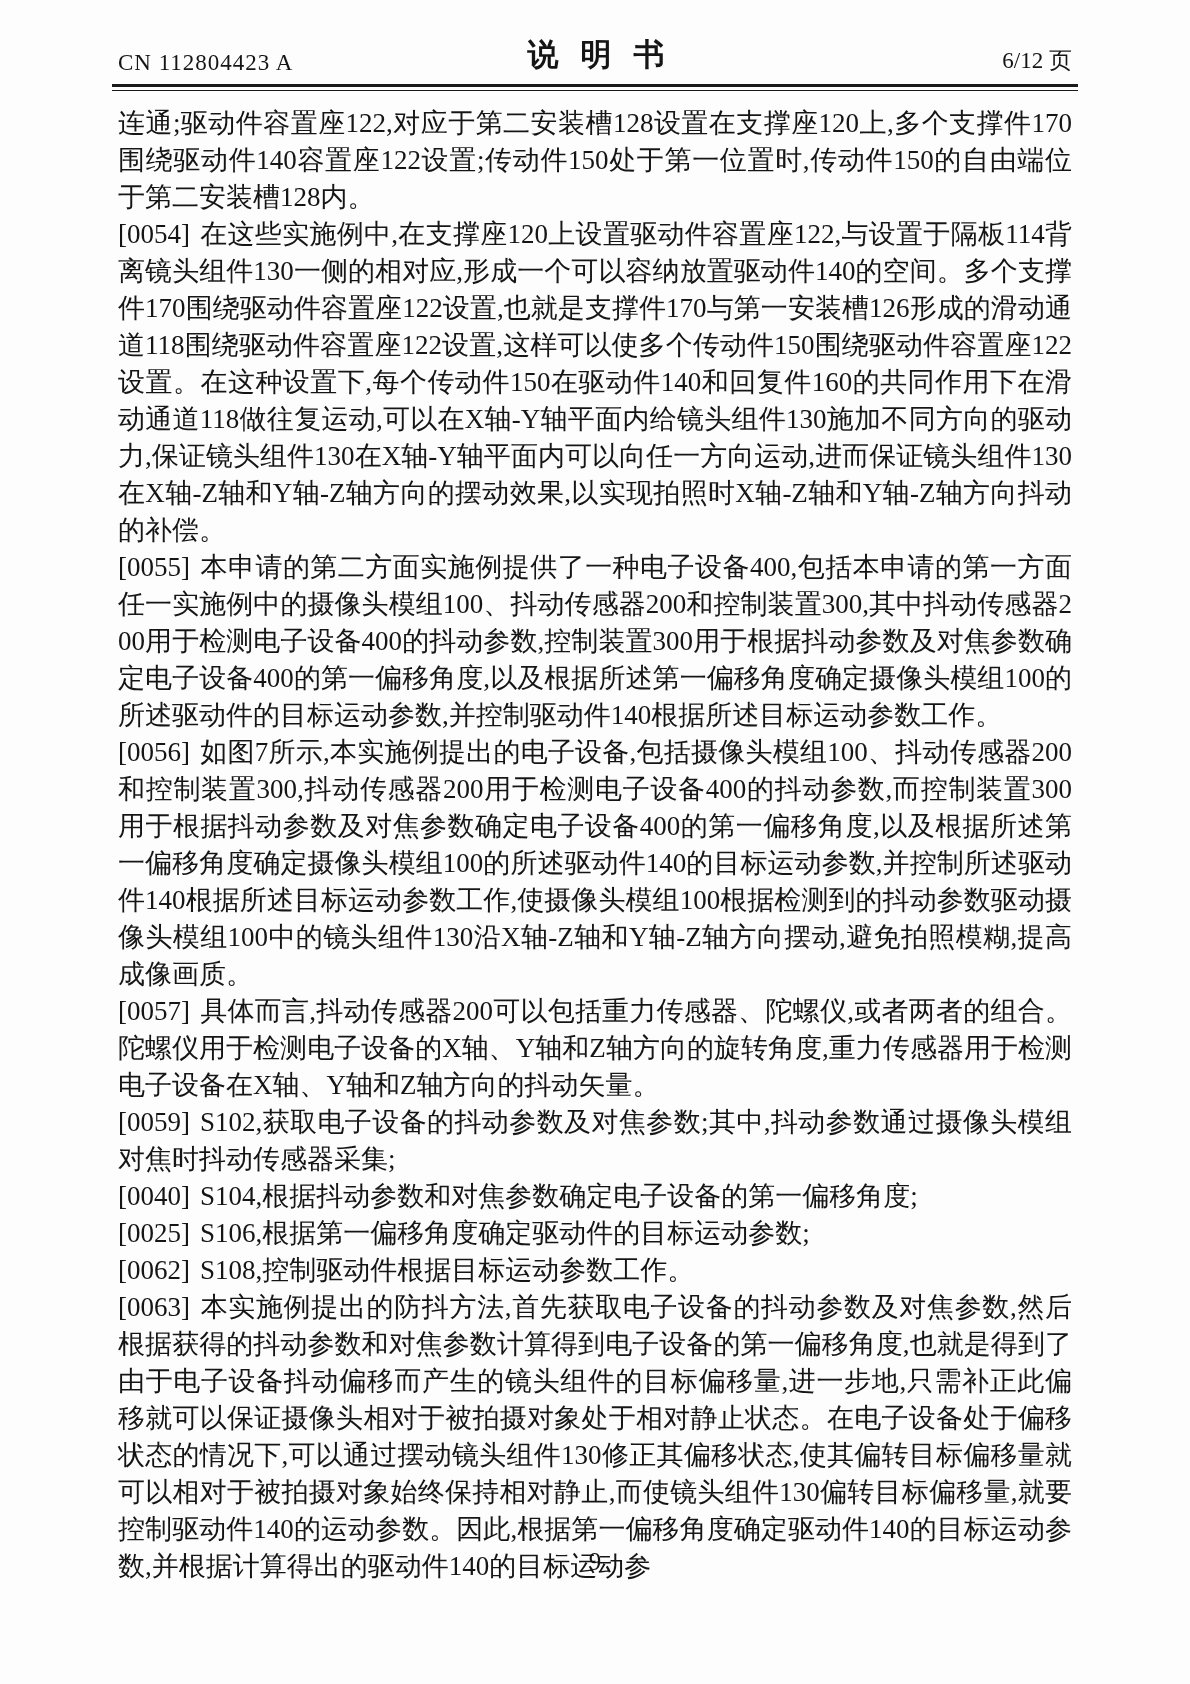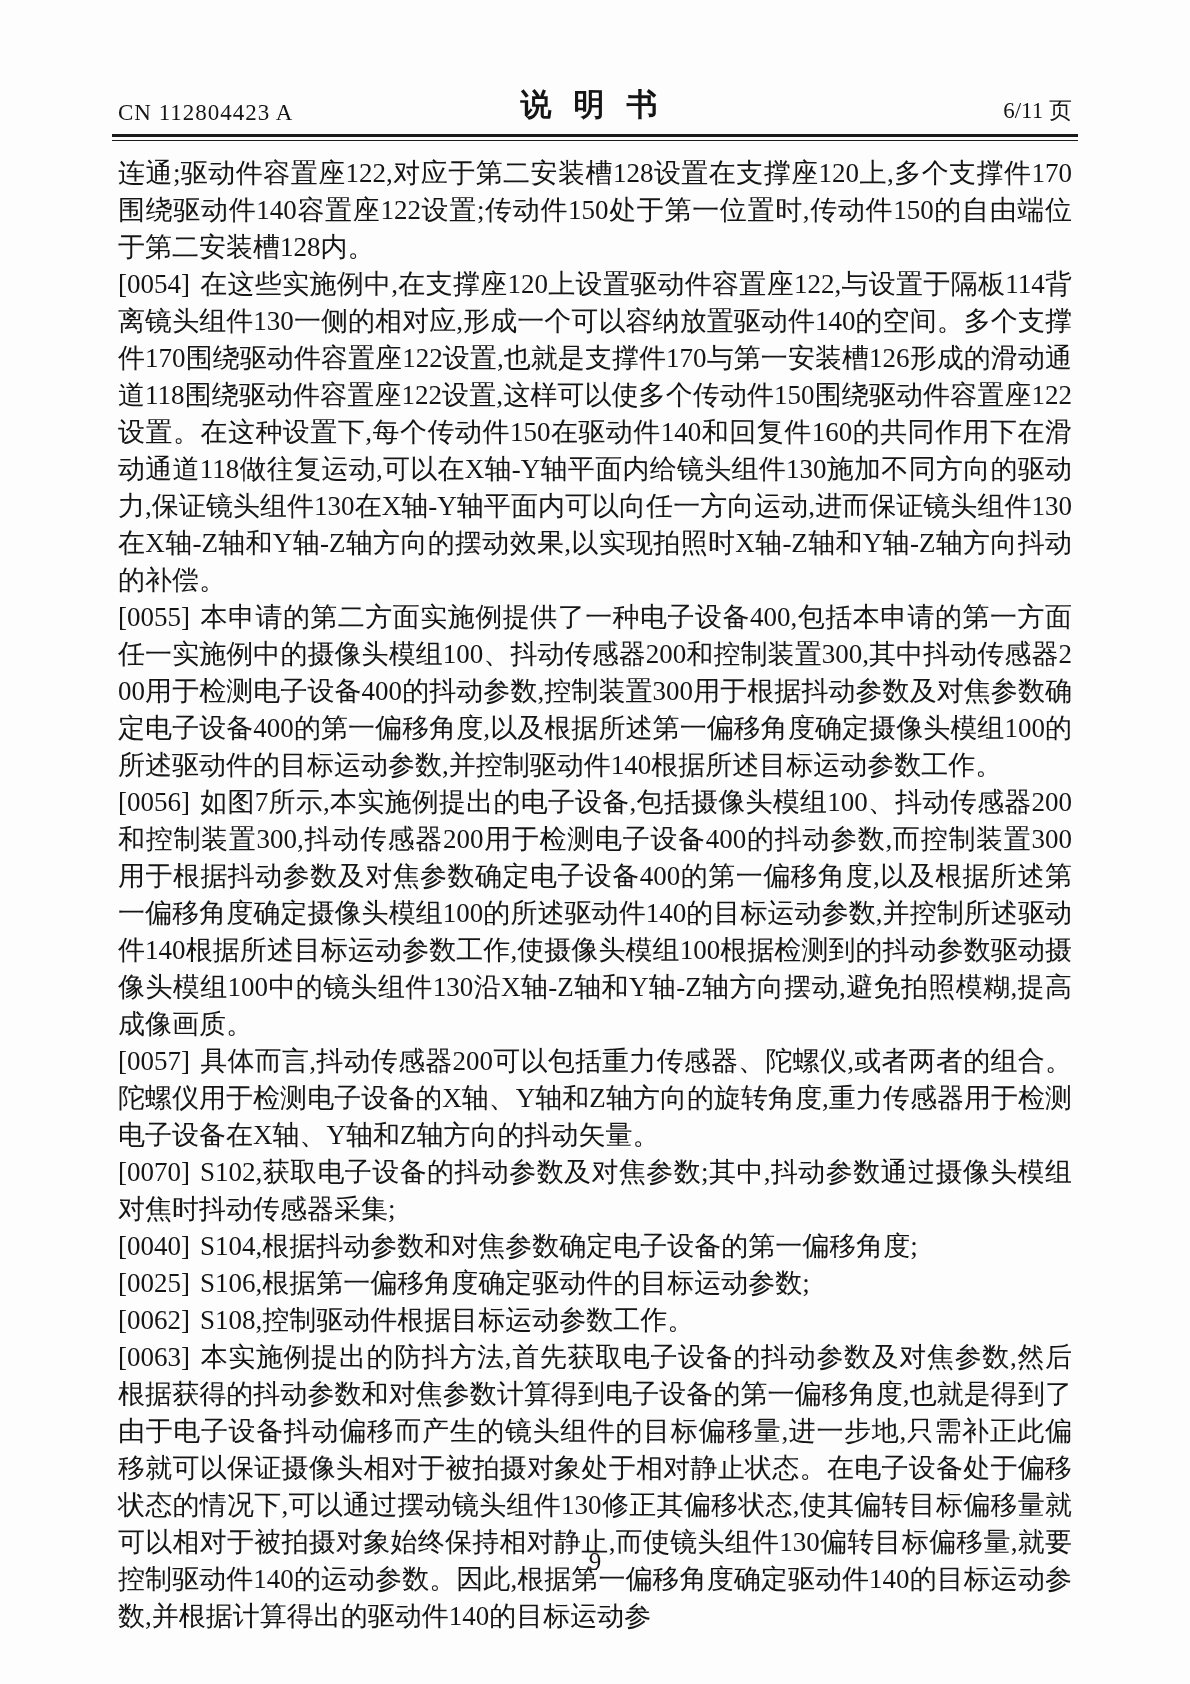--- a/index.html
+++ b/index.html
@@ -14,40 +14,40 @@
     margin: 0 auto;
     background: #fdfdfd;
     color: #151515;
     font-family: "Liberation Serif", "DejaVu Serif", serif;
     overflow: hidden;
     box-sizing: border-box;
   }
   .header {
     position: relative;
     margin: 0 118px;
-    padding-top: 86px;
+    padding-top: 36px;
     height: 40px;
   }
   .doc-number {
     position: absolute;
     left: 0;
     bottom: 0;
     font-size: 23px;
     letter-spacing: 1px;
     white-space: nowrap;
   }
   .doc-title {
     position: absolute;
     left: 50%;
     bottom: 0;
     transform: translateX(-50%);
     font-size: 31px;
     font-weight: bold;
     letter-spacing: 22px;
-    margin-left: 5px;
+    margin-left: 12px;
     white-space: nowrap;
   }
   .page-indicator {
     position: absolute;
     right: 0;
     bottom: 0;
     font-size: 23px;
     white-space: nowrap;
   }
   .header-rule {
@@ -82,32 +82,32 @@
   }
 </style>
 </head>
 <body>
 
 <div class="page">
 
   <div class="header">
     <span class="doc-number">CN 112804423 A</span>
     <span class="doc-title">说明书</span>
-    <span class="page-indicator">6/11 页</span>
+    <span class="page-indicator">6/12 页</span>
   </div>
 
   <div class="header-rule"></div>
 
   <div class="body-text">
     <p class="para"><span>连通;驱动件容置座122,对应于第二安装槽128设置在支撑座120上,多个支撑件170围绕驱动件140容置座122设置;传动件150处于第一位置时,传动件150的自由端位于第二安装槽128内。</span></p>
     <p class="para"><span class="para-tag">[0054]</span><span>在这些实施例中,在支撑座120上设置驱动件容置座122,与设置于隔板114背离镜头组件130一侧的相对应,形成一个可以容纳放置驱动件140的空间。多个支撑件170围绕驱动件容置座122设置,也就是支撑件170与第一安装槽126形成的滑动通道118围绕驱动件容置座122设置,这样可以使多个传动件150围绕驱动件容置座122设置。在这种设置下,每个传动件150在驱动件140和回复件160的共同作用下在滑动通道118做往复运动,可以在X轴-Y轴平面内给镜头组件130施加不同方向的驱动力,保证镜头组件130在X轴-Y轴平面内可以向任一方向运动,进而保证镜头组件130在X轴-Z轴和Y轴-Z轴方向的摆动效果,以实现拍照时X轴-Z轴和Y轴-Z轴方向抖动的补偿。</span></p>
     <p class="para"><span class="para-tag">[0055]</span><span>本申请的第二方面实施例提供了一种电子设备400,包括本申请的第一方面任一实施例中的摄像头模组100、抖动传感器200和控制装置300,其中抖动传感器200用于检测电子设备400的抖动参数,控制装置300用于根据抖动参数及对焦参数确定电子设备400的第一偏移角度,以及根据所述第一偏移角度确定摄像头模组100的所述驱动件的目标运动参数,并控制驱动件140根据所述目标运动参数工作。</span></p>
     <p class="para"><span class="para-tag">[0056]</span><span>如图7所示,本实施例提出的电子设备,包括摄像头模组100、抖动传感器200和控制装置300,抖动传感器200用于检测电子设备400的抖动参数,而控制装置300用于根据抖动参数及对焦参数确定电子设备400的第一偏移角度,以及根据所述第一偏移角度确定摄像头模组100的所述驱动件140的目标运动参数,并控制所述驱动件140根据所述目标运动参数工作,使摄像头模组100根据检测到的抖动参数驱动摄像头模组100中的镜头组件130沿X轴-Z轴和Y轴-Z轴方向摆动,避免拍照模糊,提高成像画质。</span></p>
     <p class="para"><span class="para-tag">[0057]</span><span>具体而言,抖动传感器200可以包括重力传感器、陀螺仪,或者两者的组合。陀螺仪用于检测电子设备的X轴、Y轴和Z轴方向的旋转角度,重力传感器用于检测电子设备在X轴、Y轴和Z轴方向的抖动矢量。</span></p>
-    <p class="para"><span class="para-tag">[0070]</span><span>S102,获取电子设备的抖动参数及对焦参数;其中,抖动参数通过摄像头模组对焦时抖动传感器采集;</span></p>
+    <p class="para"><span class="para-tag">[0059]</span><span>S102,获取电子设备的抖动参数及对焦参数;其中,抖动参数通过摄像头模组对焦时抖动传感器采集;</span></p>
     <p class="para"><span class="para-tag">[0040]</span><span>S104,根据抖动参数和对焦参数确定电子设备的第一偏移角度;</span></p>
     <p class="para"><span class="para-tag">[0025]</span><span>S106,根据第一偏移角度确定驱动件的目标运动参数;</span></p>
     <p class="para"><span class="para-tag">[0062]</span><span>S108,控制驱动件根据目标运动参数工作。</span></p>
     <p class="para"><span class="para-tag">[0063]</span><span>本实施例提出的防抖方法,首先获取电子设备的抖动参数及对焦参数,然后根据获得的抖动参数和对焦参数计算得到电子设备的第一偏移角度,也就是得到了由于电子设备抖动偏移而产生的镜头组件的目标偏移量,进一步地,只需补正此偏移就可以保证摄像头相对于被拍摄对象处于相对静止状态。在电子设备处于偏移状态的情况下,可以通过摆动镜头组件130修正其偏移状态,使其偏转目标偏移量就可以相对于被拍摄对象始终保持相对静止,而使镜头组件130偏转目标偏移量,就要控制驱动件140的运动参数。因此,根据第一偏移角度确定驱动件140的目标运动参数,并根据计算得出的驱动件140的目标运动参</span></p>
   </div>
 
   <div class="footer">
     <span>9</span>
   </div>
 

